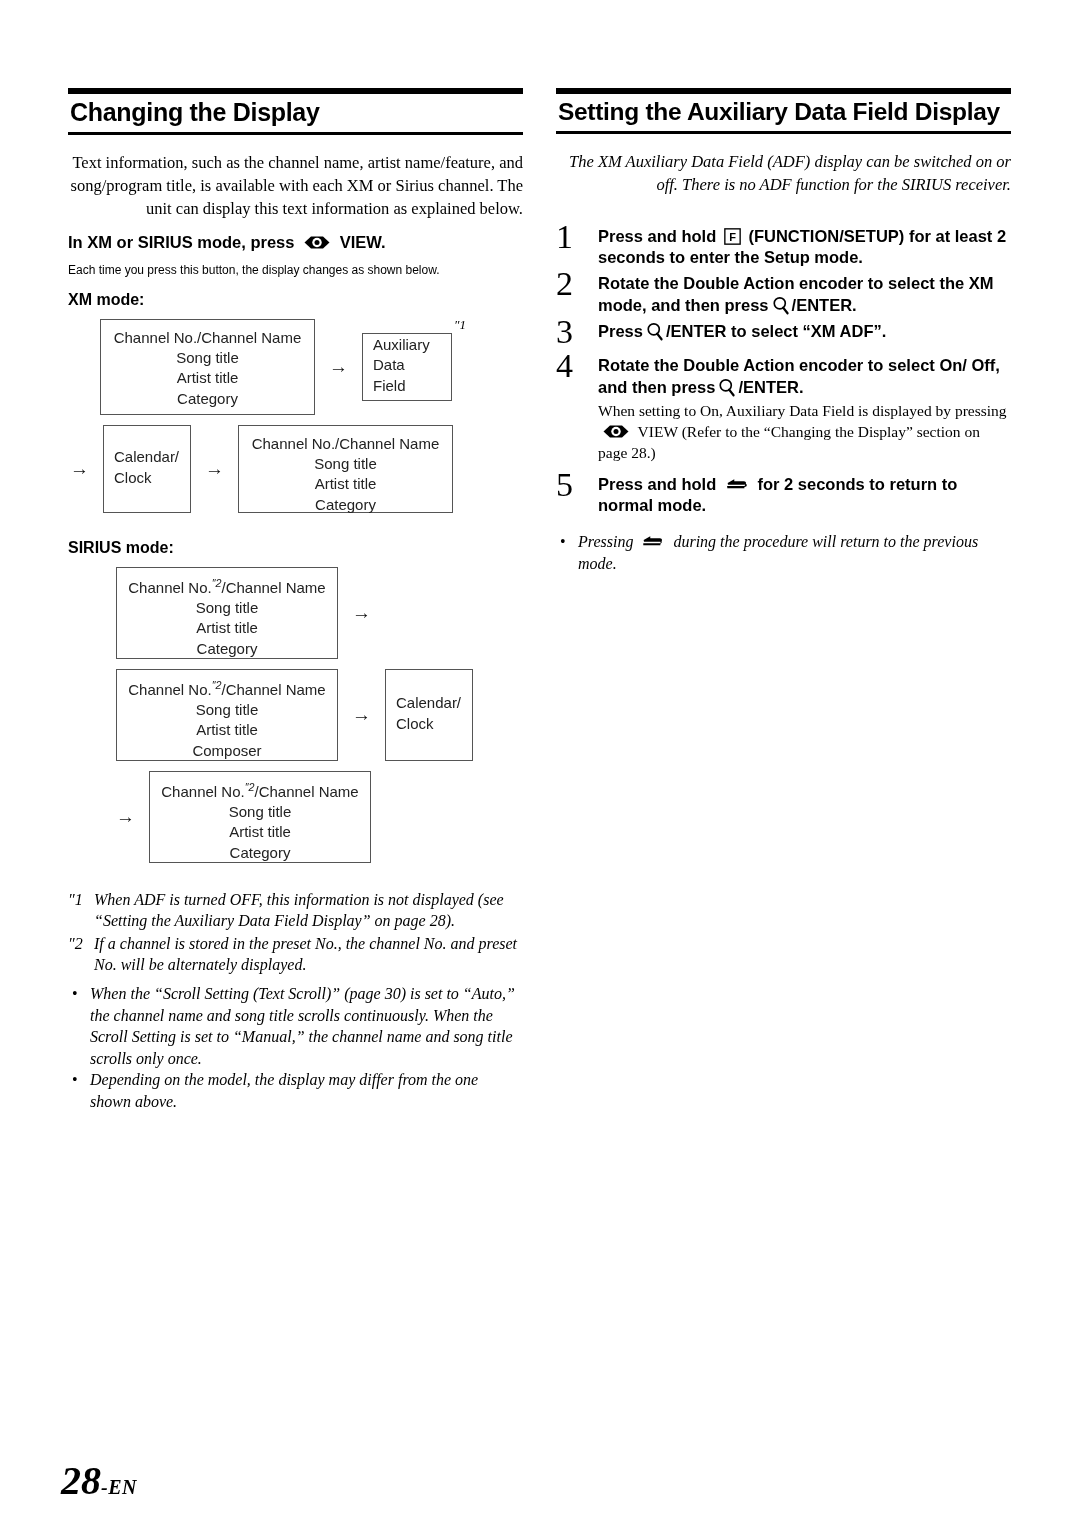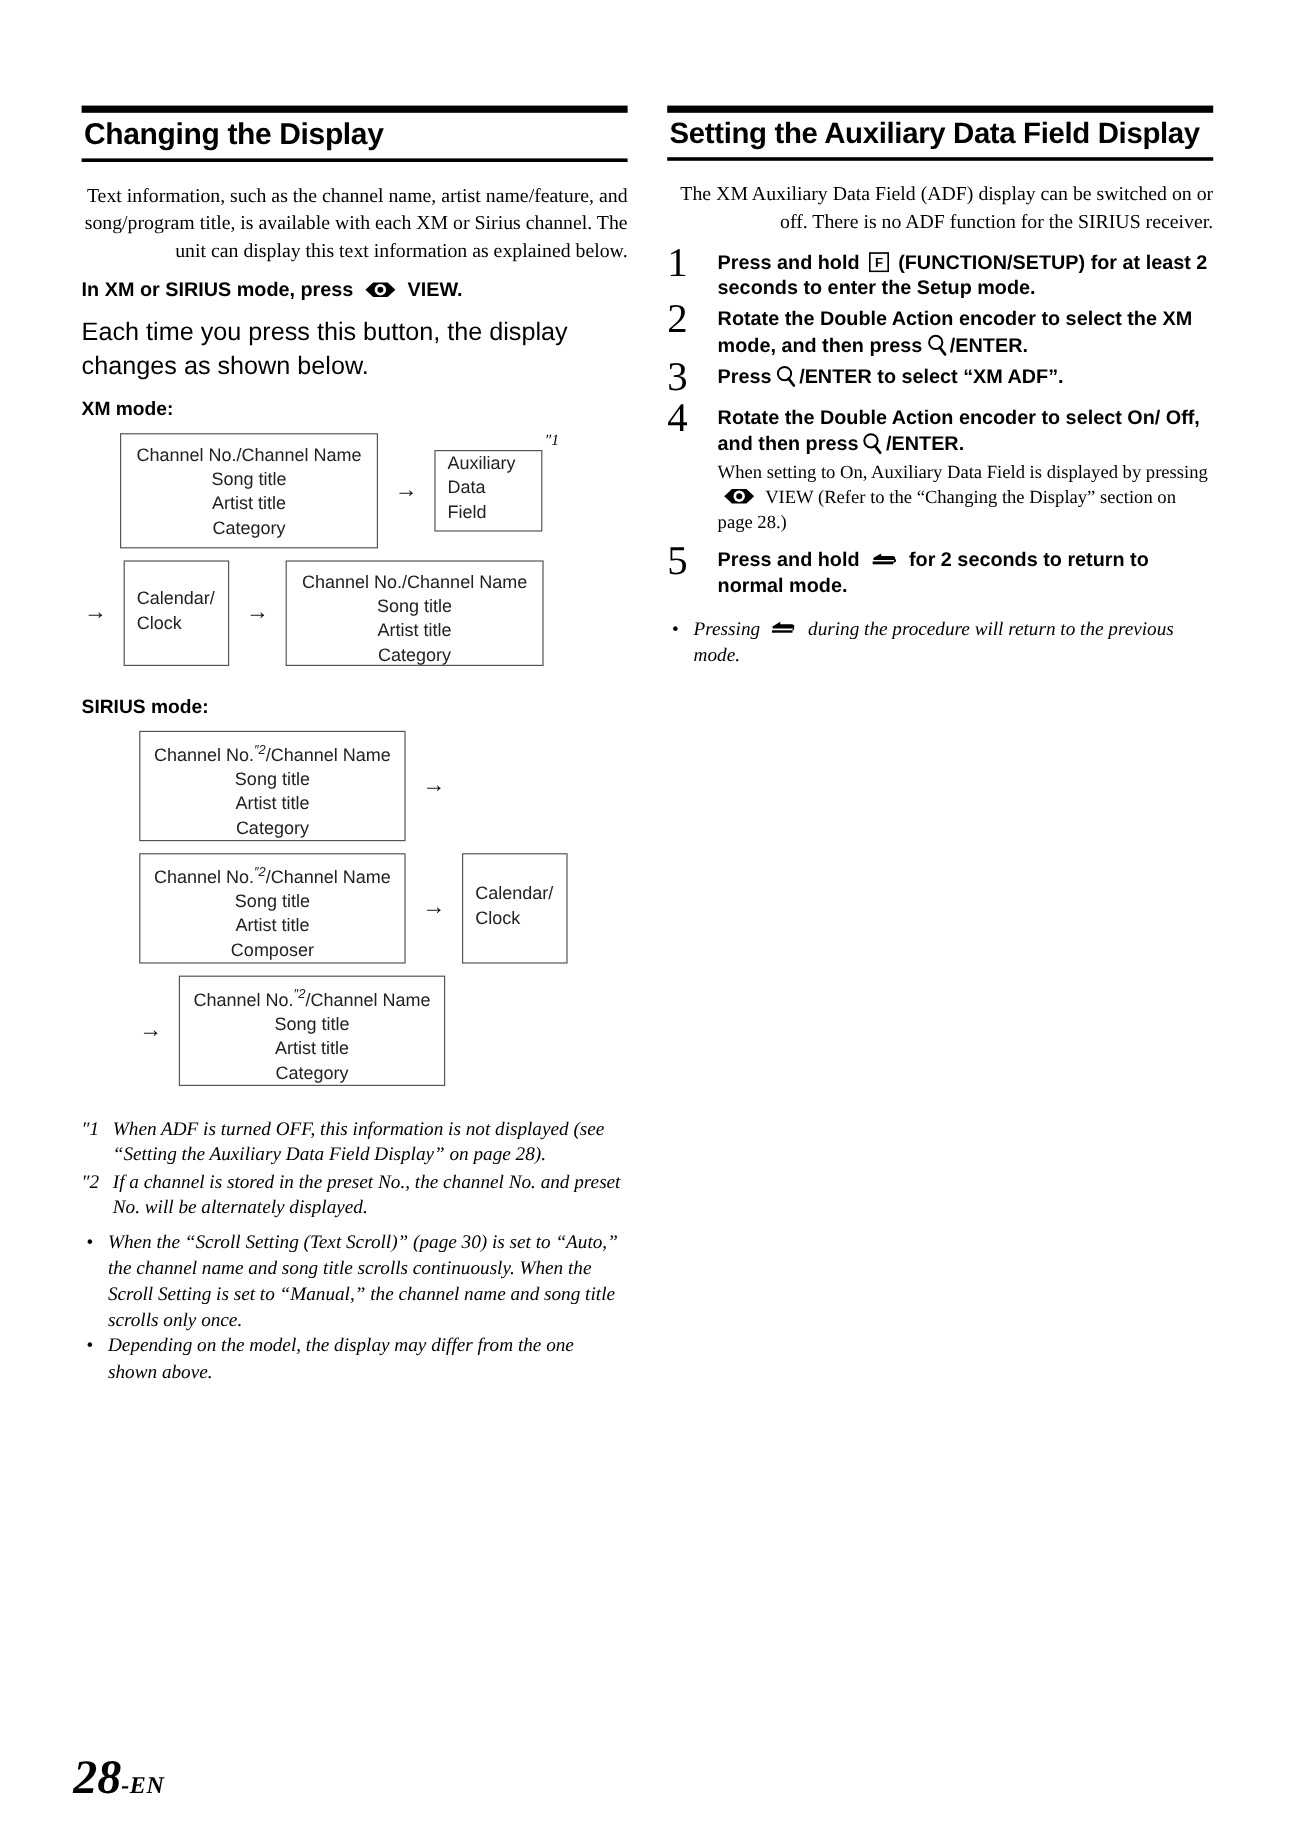--- a/index.html
+++ b/index.html
@@ -55,21 +55,21 @@
   
   .serif-body {
     font-family: "Liberation Serif", serif;
     font-size: 16.5px;
     line-height: 1.42;
     margin: 0 0 10px 0;
     text-align: right;
   }
   .sans-body {
     font-family: "Liberation Sans", sans-serif;
-    font-size: 21px;
+    font-size: 12px;
     line-height: 1.40;
     margin: 0 0 8px 0;
   }
   .sans-bold {
     font-family: "Liberation Sans", sans-serif;
     font-weight: bold;
     font-size: 16.5px;
     line-height: 1.4;
     margin: 10px 0 8px 0;
   }
@@ -340,21 +340,21 @@
   </div>
 
   <div class="col col-right">
 
     <div class="section-head">
       <div class="rule-top"></div>
       <div class="section-title">Setting the Auxiliary Data Field Display</div>
       <div class="rule-bottom"></div>
     </div>
 
-    <p class="serif-body" style="margin-bottom:12px;">The XM Auxiliary Data Field (ADF) display can be switched on or off. There is no ADF function for the SIRIUS receiver.</p>
+    <p class="serif-body" style="margin-bottom:29px;font-style:italic;">The XM Auxiliary Data Field (ADF) display can be switched on or off. There is no ADF function for the SIRIUS receiver.</p>
 
     <div class="step">
       <div class="step-num">1</div>
       <div class="step-body">
         <span>Press and hold</span>
         <span class="icon icon-f">
           <svg viewBox="0 0 20 20" width="17" height="17" xmlns="http://www.w3.org/2000/svg">
             <rect x="1" y="1" width="18" height="18" fill="none" stroke="#000" stroke-width="1.6"></rect>
             <text x="10" y="15.2" font-family="Liberation Sans, sans-serif" font-size="13" font-weight="bold" text-anchor="middle" fill="#000">F</text>
           </svg>

